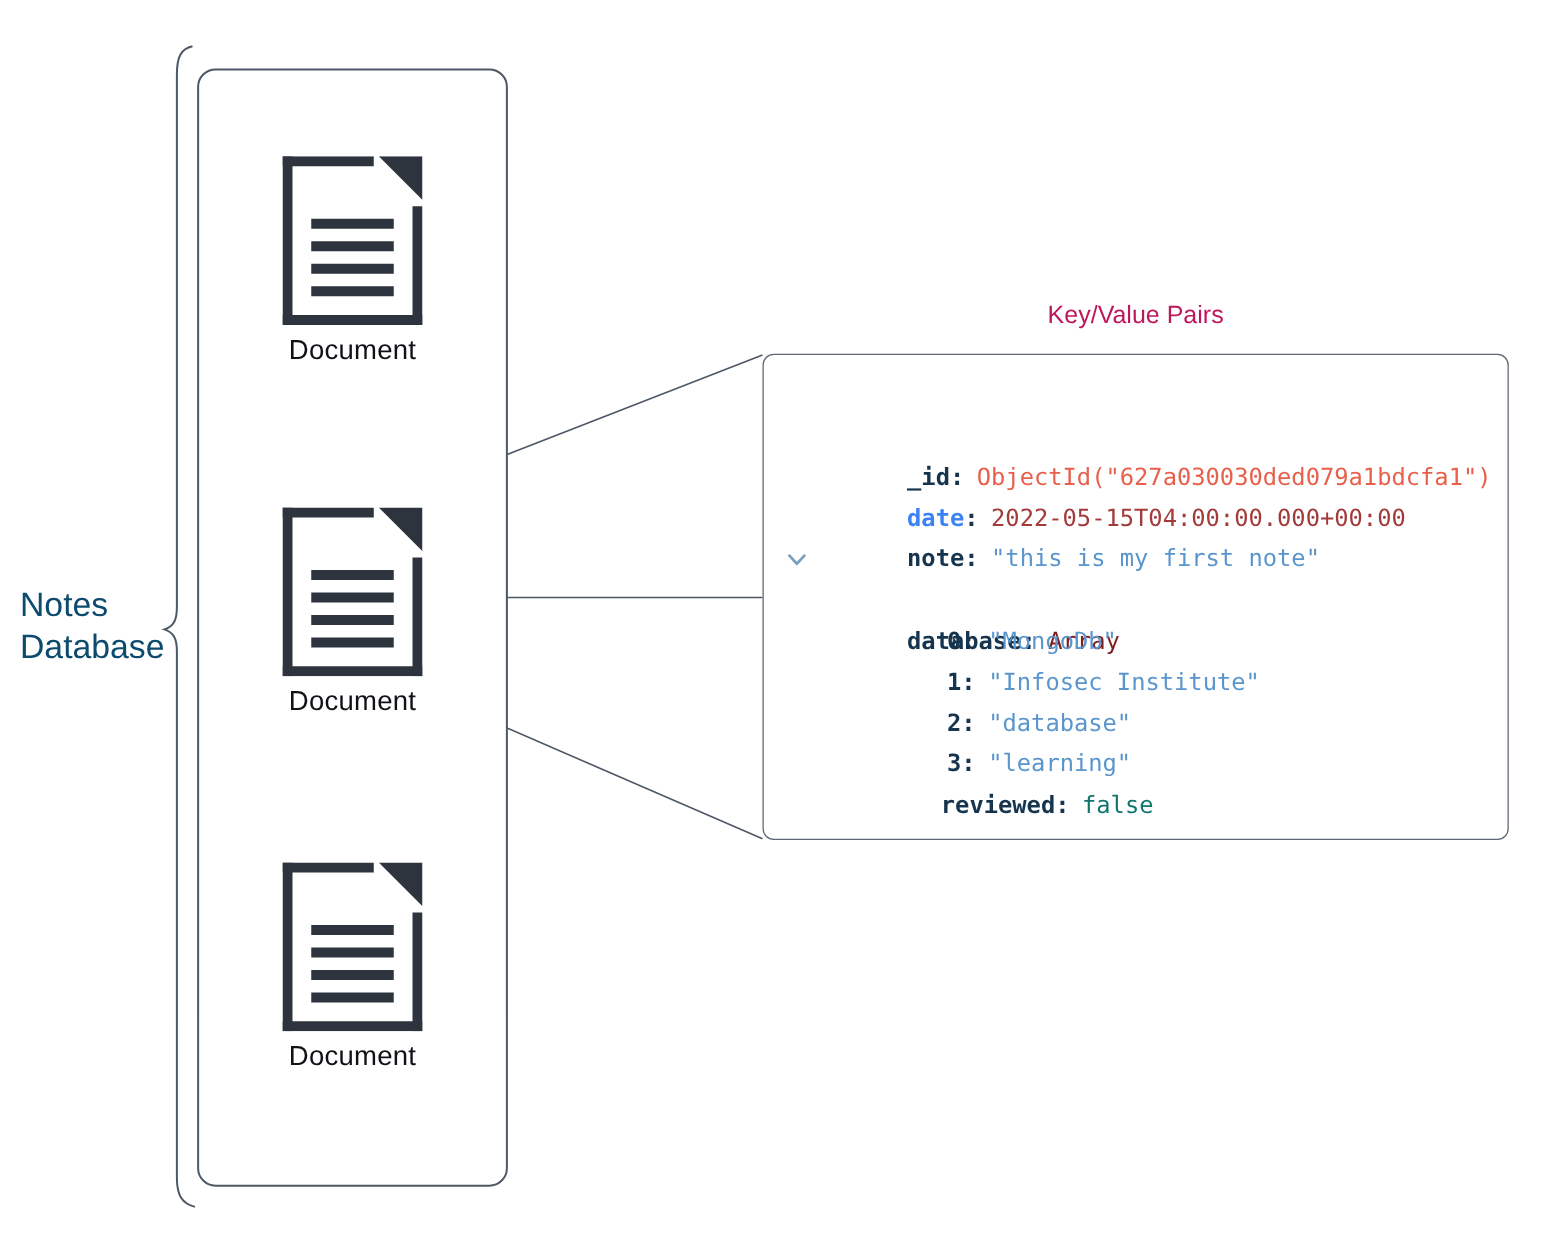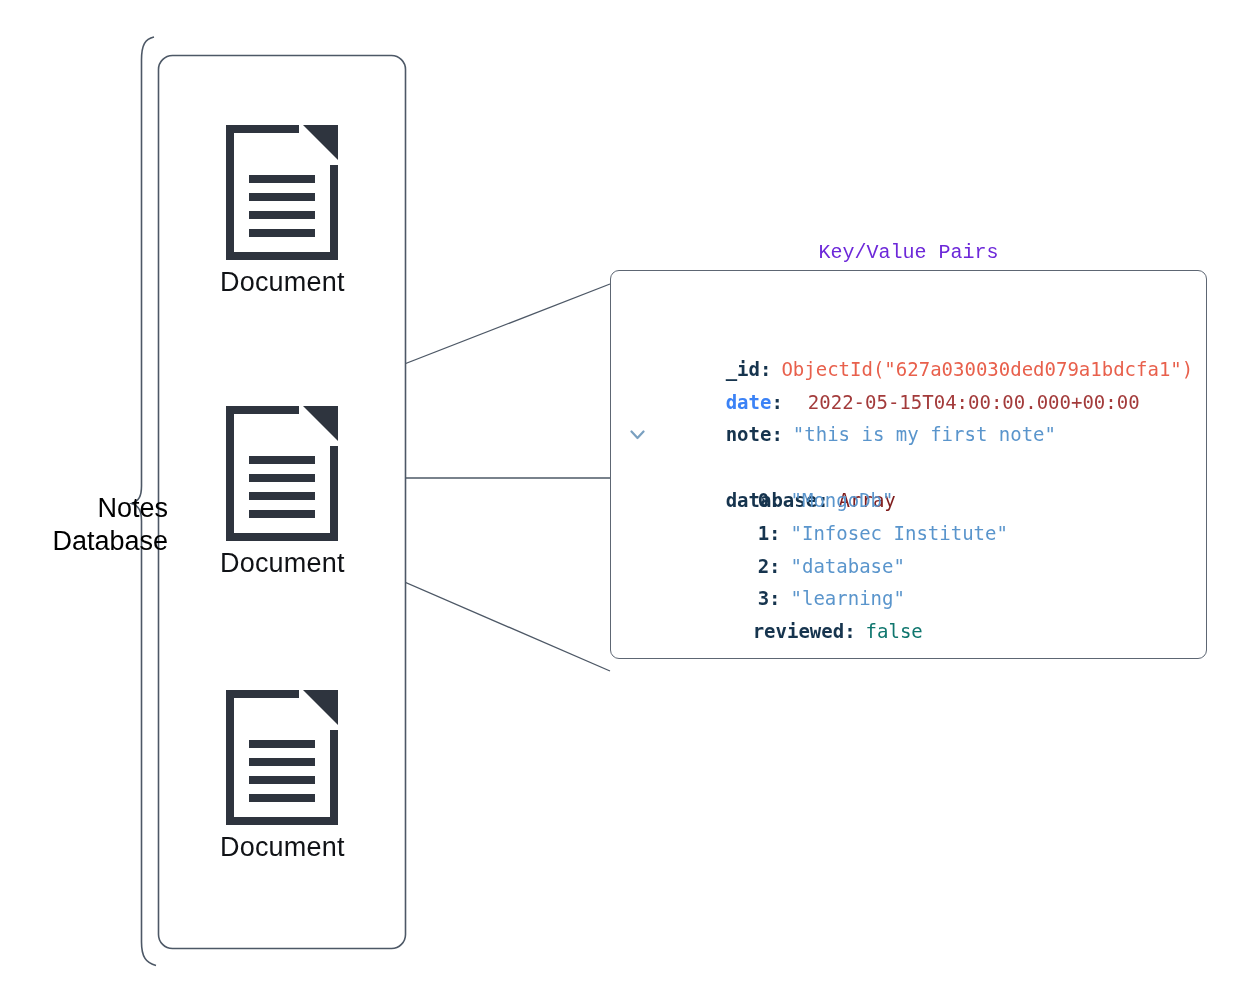--- a/index.html
+++ b/index.html
@@ -4,35 +4,35 @@
 <style>
   html, body { margin: 0; padding: 0; background: #ffffff; }
   body {
     width: 1247px; height: 1007px; position: relative; overflow: hidden;
     font-family: "Liberation Sans", sans-serif;
   }
   .stage { position: absolute; inset: 0; }
   svg.bg { position: absolute; left: 0; top: 0; }
 
   .notes-label {
-    position: absolute; left: 16px; top: 492px; width: 152px;
-    text-align: right; font-size: 27px; line-height: 33px; color: #000000;
+    position: absolute; left: 16px; top: 468px; width: 152px;
+    text-align: left; font-size: 27px; line-height: 33px; color: #0c4a6e;
   }
 
   .doc { position: absolute; left: 220px; width: 124px; text-align: center; }
   .doc-icon-svg { display: block; margin: 0 auto; width: 112px; height: 135px; }
-  .doc-label { margin-top: 7px; font-size: 27px; color: #101216; letter-spacing: 0.2px; }
+  .doc-label { margin-top: 7px; font-size: 22px; color: #101216; letter-spacing: 0.2px; }
 
   .panel-title {
     position: absolute; left: 610px; top: 241px; width: 597px;
-    text-align: center; font-size: 20px; color: #6d28d9; font-family: Liberation Mono, monospace;
+    text-align: center; font-size: 20px; color: #be185d;
   }
 
   .panel {
-    position: absolute; left: 610px; top: 270px; width: 597px; height: 389px;
+    position: absolute; left: 610px; top: 283px; width: 597px; height: 389px;
     box-sizing: border-box; background: #ffffff;
     border: 1.5px solid #5d6673; border-radius: 9px;
     padding-top: 49px;
   }
   .kv-row {
     position: relative; height: 32.8px; line-height: 32.8px;
     padding-left: 46px; white-space: pre;
     font-family: "DejaVu Sans Mono", monospace; font-size: 19px;
   }
   .kv-row.indent { padding-left: 78px; }
@@ -117,21 +117,21 @@
 
   <div class="panel-title">Key/Value Pairs</div>
 
   <div class="panel">
 
     <div class="kv-row">
       <span class="k" style="color: rgb(22, 52, 78);">_id</span><span class="colon" style="color: rgb(22, 52, 78);">:</span><span class="v" style="color: rgb(232, 96, 76);">ObjectId("627a030030ded079a1bdcfa1")</span>
     </div>
 
     <div class="kv-row">
-      <span class="k" style="color: #3b82f6;">date</span><span class="colon" style="color: rgb(22, 52, 78);">:</span><span class="v" style="color: rgb(163, 59, 59); margin-left: 15px;">2022-05-15T04:00:00.000+00:00</span>
+      <span class="k" style="color: #3b82f6;">date</span><span class="colon" style="color: rgb(22, 52, 78);">:</span><span class="v" style="color: rgb(163, 59, 59);">2022-05-15T04:00:00.000+00:00</span>
     </div>
 
     <div class="kv-row">
       <span class="k" style="color: rgb(22, 52, 78);">note</span><span class="colon" style="color: rgb(22, 52, 78);">:</span><span class="v" style="color: rgb(90, 149, 204);">"this is my first note"</span>
     </div>
 
     <div class="kv-row">
       <svg class="chev" viewBox="0 0 15 10">
         <polyline points="1.5,1.5 7.5,8 13.5,1.5" fill="none" stroke="#7aa0c0" stroke-width="2.2" stroke-linecap="round" stroke-linejoin="round"></polyline>
       </svg>

